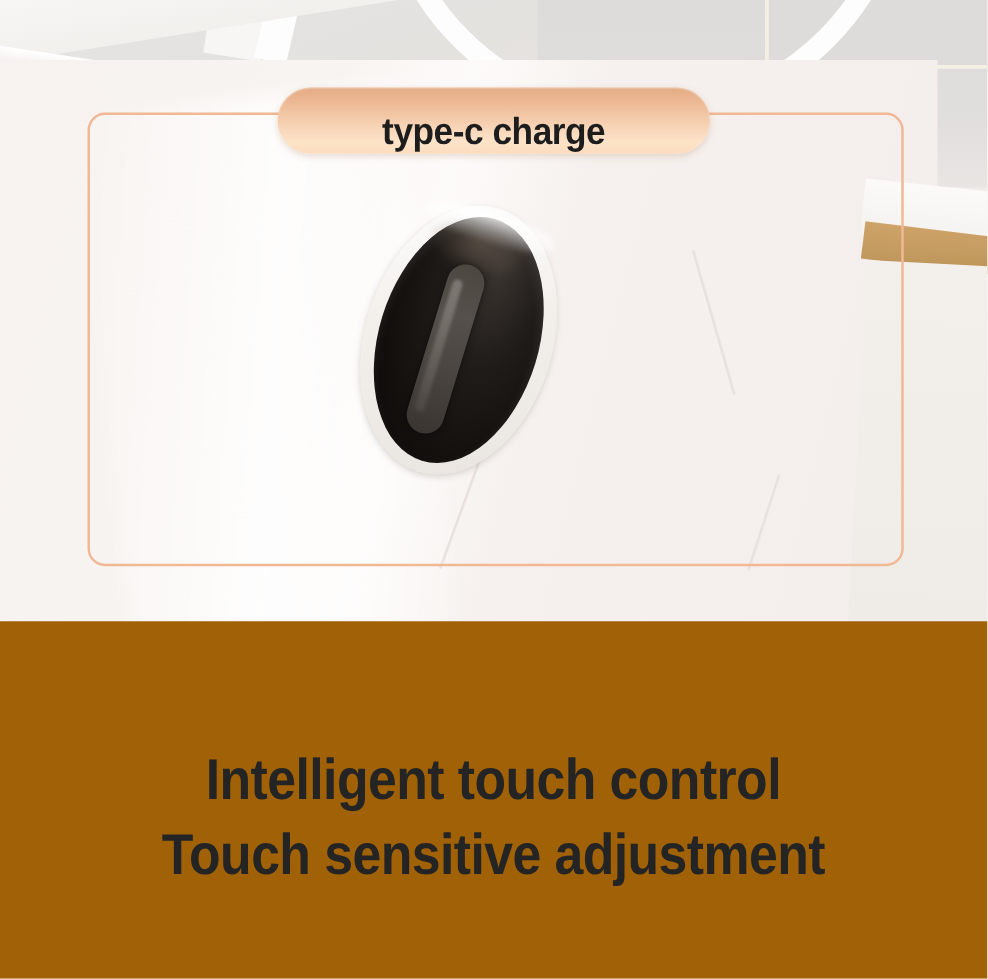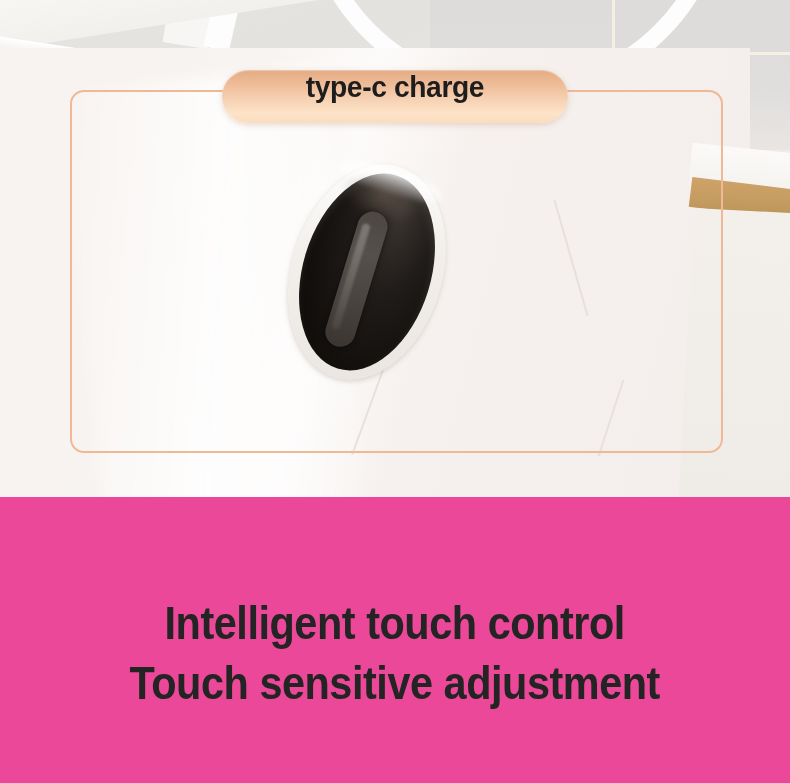--- a/index.html
+++ b/index.html
@@ -285,41 +285,41 @@
     border-radius: 27px;
     background: linear-gradient(180deg,
         #e3ab83 0%,
         #eebb97 26%,
         #f7d3b5 58%,
         #fde3c8 82%,
         #fbdcbe 100%);
     box-shadow: 0 2px 6px rgba(180,140,110,0.30),
                 inset 0 1px 1px rgba(255,255,255,0.35);
     display: flex;
-    align-items: flex-start;
+    align-items: flex-end;
     justify-content: center;
   }
   .badge-label {
     font-family: "Liberation Sans", sans-serif;
     font-size: 30px;
     font-weight: bold;
     color: #1d1d1d;
     letter-spacing: -0.4px;
     white-space: nowrap;
     transform: scaleX(0.94);
   }
 
   
   .caption {
     position: absolute;
     left: 0;
     top: 497px;
     width: 790px;
     height: 286px;
-    background: #ec4899;
+    background: #a16207;
     display: flex;
     flex-direction: column;
     align-items: center;
     justify-content: flex-start;
     padding-top: 103px;
     box-sizing: border-box;
   }
   .caption-line {
     font-family: "Liberation Sans", sans-serif;
     font-weight: bold;

